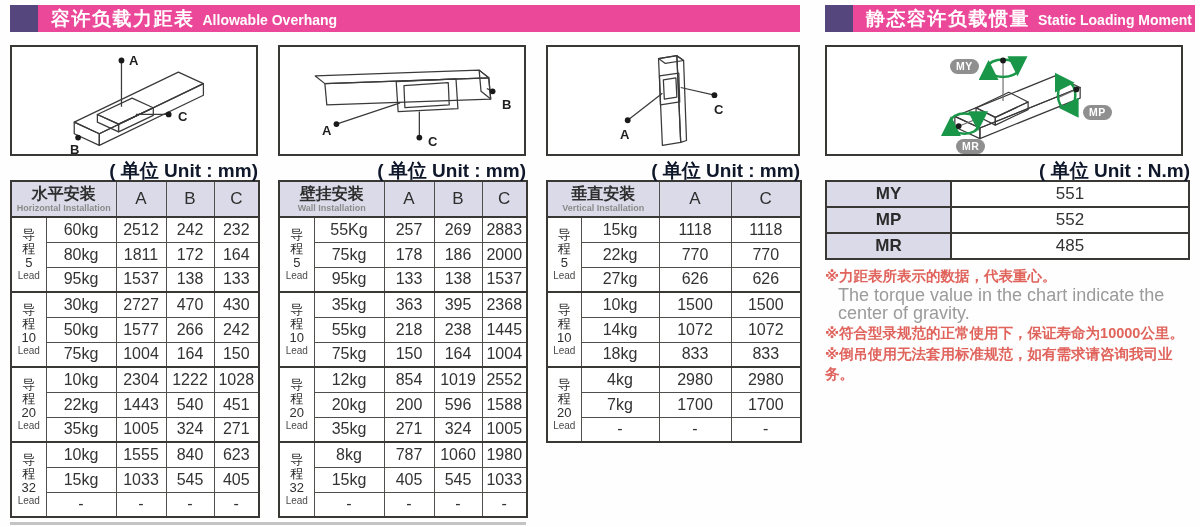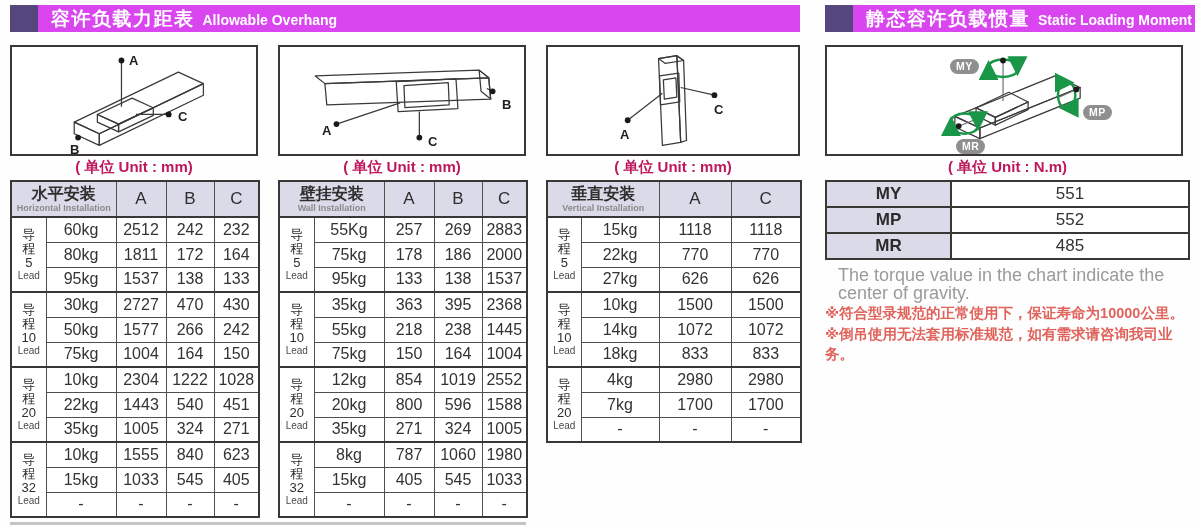--- a/index.html
+++ b/index.html
@@ -1,40 +1,40 @@
 <!DOCTYPE html>
 <html><head>
 <meta charset="utf-8">
 <style>
   * { margin:0; padding:0; box-sizing:border-box; }
   body { background:#fff; font-family:"Liberation Sans","DejaVu Sans",sans-serif; }
   .page { position:relative; width:1200px; height:527px; background:#fefefe; overflow:hidden; color:#333; }
 
   
-  .hbar { position:absolute; top:5px; height:27px; background:#d946ef; display:flex; align-items:center; }
+  .hbar { position:absolute; top:5px; height:27px; background:#ec4899; display:flex; align-items:center; }
   .hbar.left  { left:10px;  width:790px; }
   .hbar.right { left:825px; width:370px; }
   .sq { width:28px; height:27px; background:#55477e; margin-right:13px; flex:none; }
   .bar-zh { color:#fff; font-size:19px; font-weight:bold; letter-spacing:1.5px; white-space:nowrap; }
   .bar-en { color:#fff; font-size:14px; font-weight:bold; margin-left:8px; padding-top:2px; white-space:nowrap;text-align:right; }
 
   
   .col { position:absolute; top:45px; }
   .colA { left:10px;  width:248px; }
   .colB { left:278px; width:248px; }
   .colC { left:546px; width:254px; }
   .colD { left:825px; width:365px; }
 
   .diagram-box { position:relative; height:111px; border:2px solid #3a3835; background:#fff; }
   .diagram-box svg { display:block; width:100%; height:100%; }
   .pt { position:absolute; font-size:13px; font-weight:bold; color:#1d1d1d; }
   .badge { position:absolute; background:#8f8f8f; color:#fff; font-size:10.5px; font-weight:bold;
            padding:1px 6px 2px; border-radius:8px; letter-spacing:.5px; line-height:12px; }
 
-  .unit { margin-top:2px; height:18px; text-align:center; font-size:15px; font-weight:bold; color:#be185d; white-space:nowrap; }
+  .unit { margin-top:2px; height:18px; text-align:right; font-size:19px; font-weight:bold; color:#0f172a; white-space:nowrap; }
 
   
   table.spec-table { border-collapse:collapse; table-layout:fixed; width:248px; margin-top:4px; }
   table.spec-table.wide { width:254px; }
   table.spec-table th, table.spec-table td { border:1px solid #514f4c; text-align:center; vertical-align:middle; padding:0; }
   table.spec-table { border:2px solid #3a3835;padding-left:20px; }
   table.spec-table thead th { height:36px; background:#dbdae8; border-bottom:2px solid #3a3835; }
   .th-zh { font-size:16px; font-weight:bold; color:#2e2e2e; line-height:18px; }
   .th-en { font-size:9px; color:#8a8a8a; line-height:10px; }
   .col-th { font-size:17px; font-weight:normal; color:#2e2e2e; }
@@ -320,21 +320,21 @@
               <div class="lead-num">20</div>
               <div class="lead-en">Lead</div>
             </td>
             <td class="w-cell">12kg</td>
             <td class="v-cell">854</td>
             <td class="v-cell">1019</td>
             <td class="v-cell">2552</td>
           </tr>
           <tr>
             <td class="w-cell">20kg</td>
-            <td class="v-cell">800</td>
+            <td class="v-cell">200</td>
             <td class="v-cell">596</td>
             <td class="v-cell">1588</td>
           </tr>
           <tr>
             <td class="w-cell">35kg</td>
             <td class="v-cell">271</td>
             <td class="v-cell">324</td>
             <td class="v-cell">1005</td>
           </tr>
           <tr class="group-start">
@@ -515,20 +515,21 @@
         </tr>
         <tr>
           <td class="mlabel">MR</td>
           <td class="mval">485</td>
         </tr>
       </tbody>
     </table>
 
     <div class="notes">
       <div class="note">
+        <div class="note-zh">※力距表所表示的数据，代表重心。</div>
         <div class="note-en">The torque value in the chart indicate the center of gravity.</div>
       </div>
       <div class="note">
         <div class="note-zh">※符合型录规范的正常使用下，保证寿命为10000公里。</div>
       </div>
       <div class="note">
         <div class="note-zh">※倒吊使用无法套用标准规范，如有需求请咨询我司业务。</div>
       </div>
     </div>
   </div>

